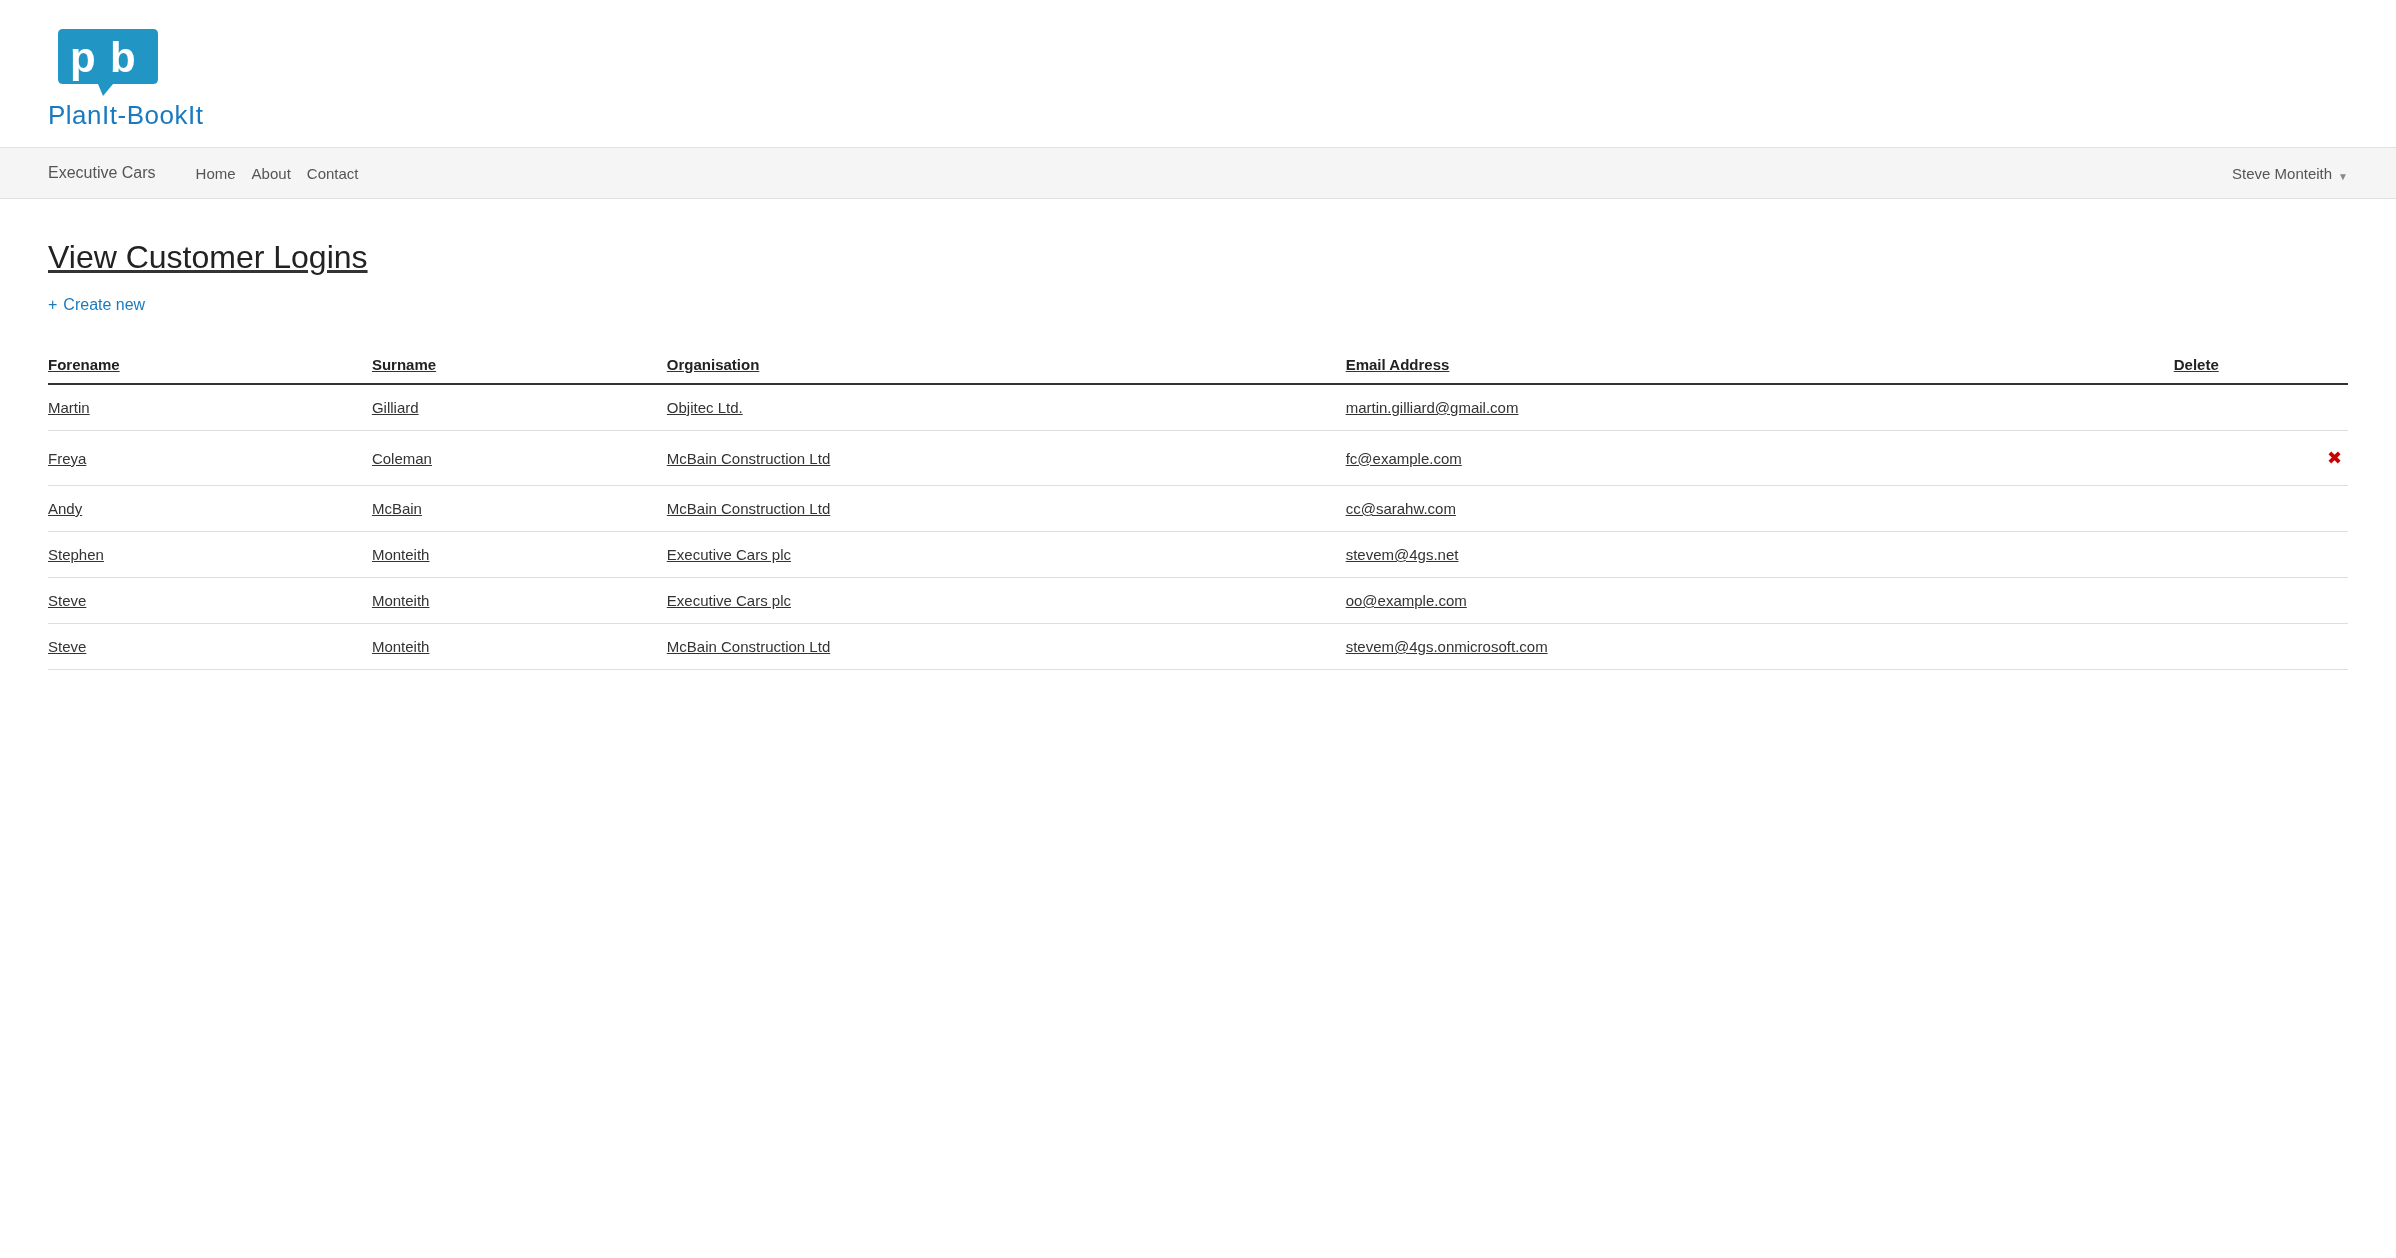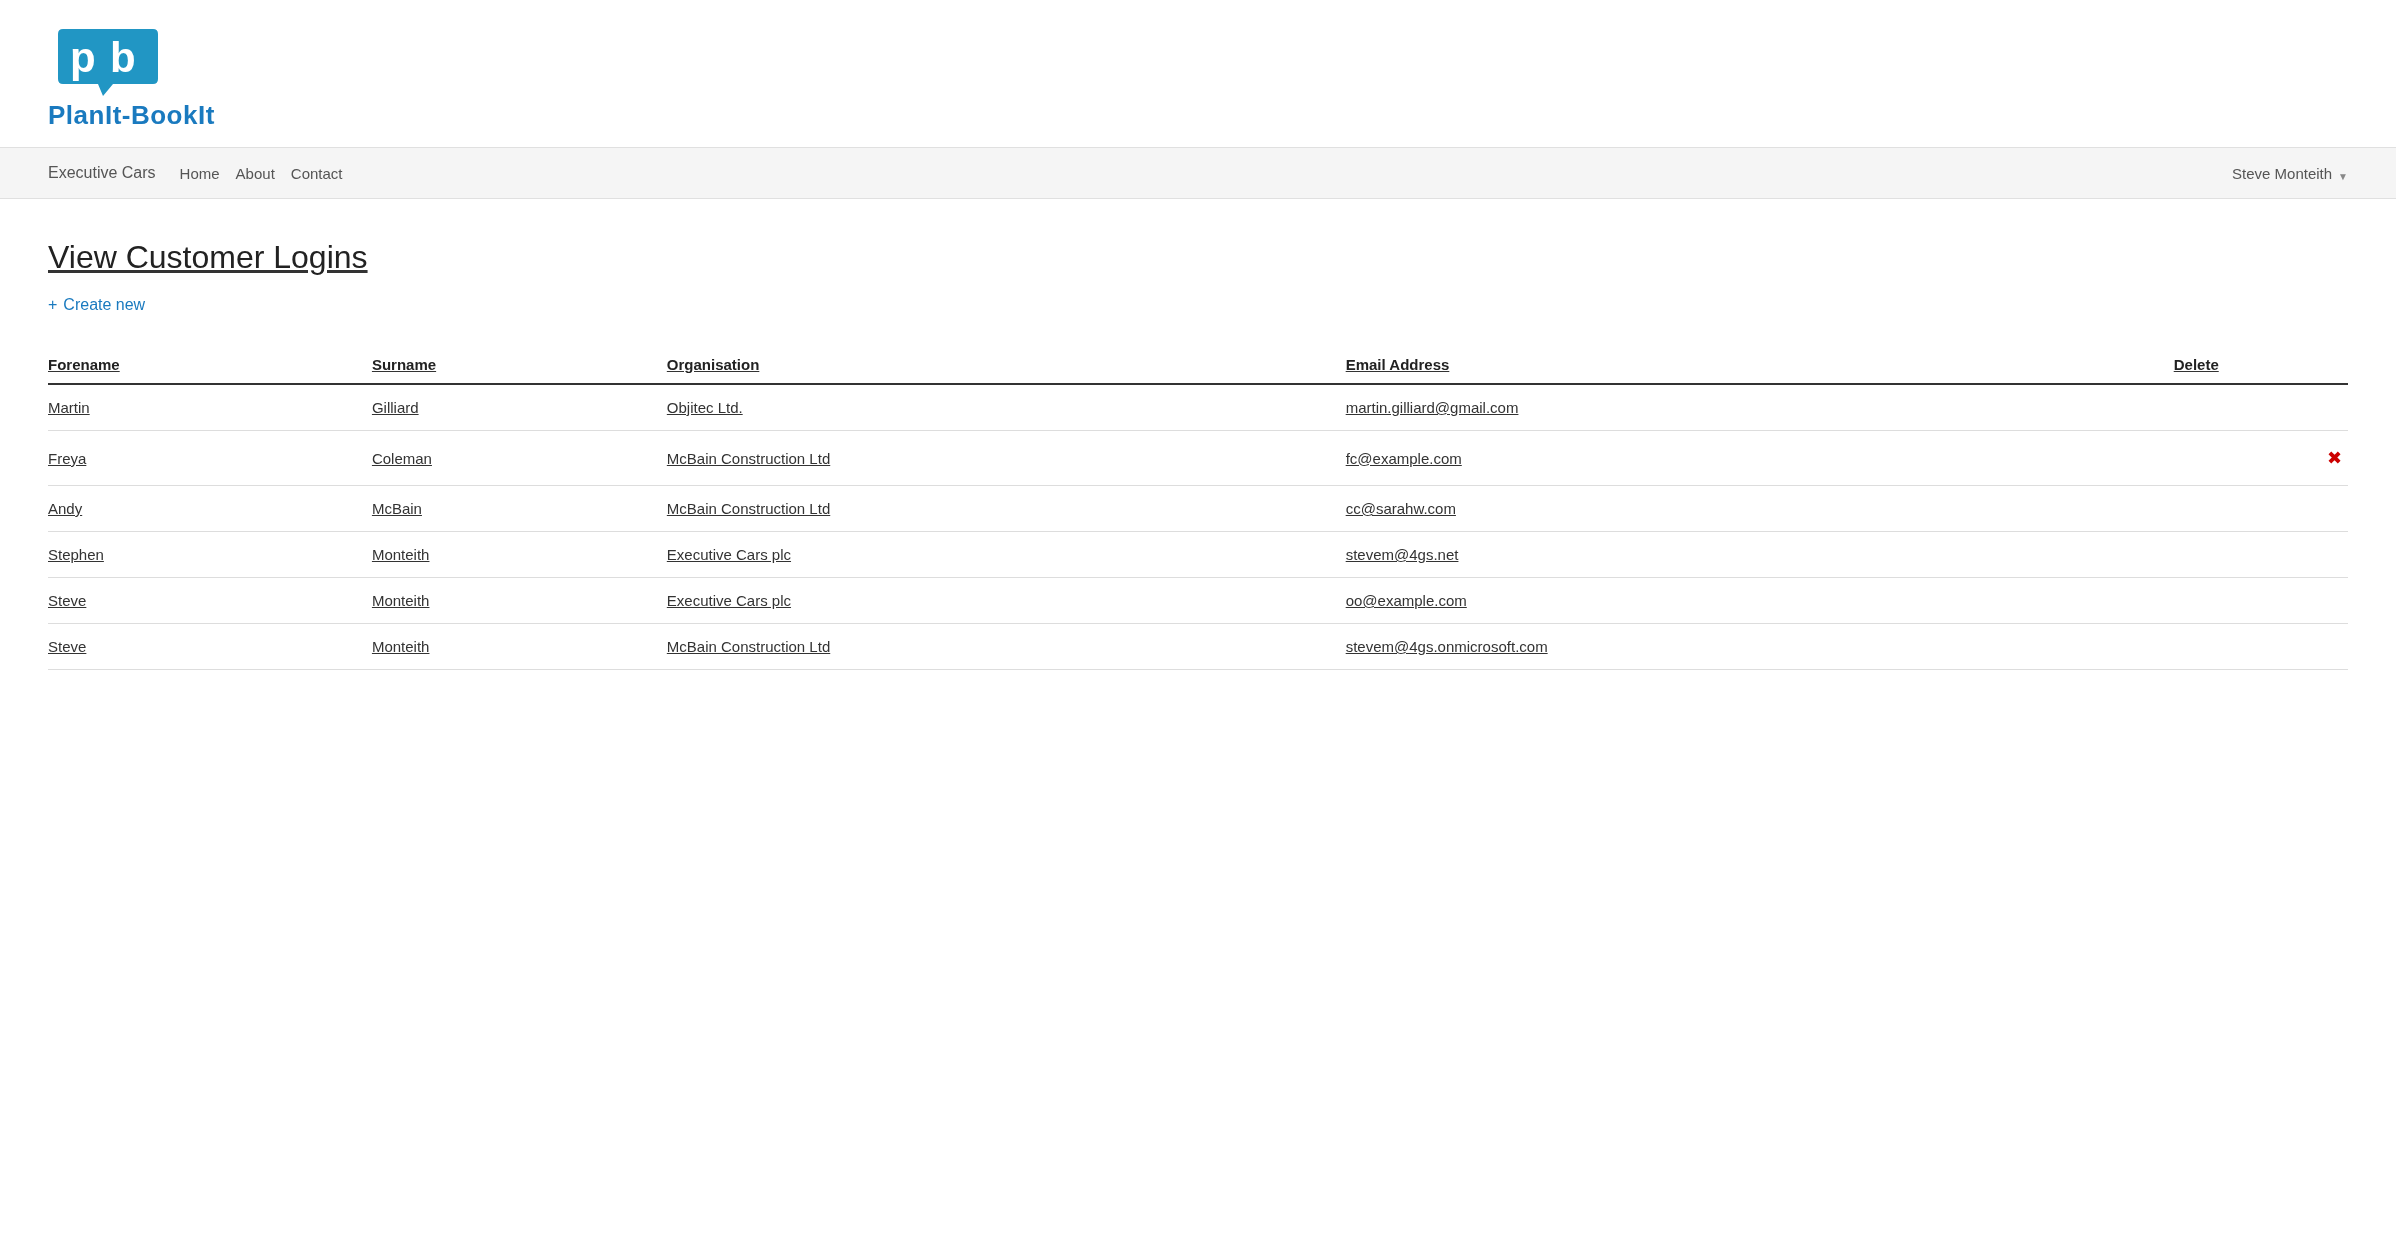--- a/index.html
+++ b/index.html
@@ -26,41 +26,41 @@
       align-items: flex-start;
     }
 
     .logo-icon {
       width: 120px;
       height: 80px;
     }
 
     .logo-text {
       font-size: 26px;
-      font-weight: bold;
+      font-weight: normal;
       color: #1a7abf;
       letter-spacing: 0.5px;
       margin-top: -4px;
     }
 
     
     .navbar {
       background: #f5f5f5;
       border-top: 1px solid #e0e0e0;
       border-bottom: 1px solid #e0e0e0;
       padding: 0 48px;
       display: flex;
       align-items: center;
       height: 52px;
     }
 
     .navbar-brand {
       font-size: 16px;
       color: #555;
-      margin-right: 24px;
+      margin-right: 40px;
     }
 
     .navbar-links {
       display: flex;
       gap: 16px;
       flex: 1;
     }
 
     .navbar-link {
       font-size: 15px;

